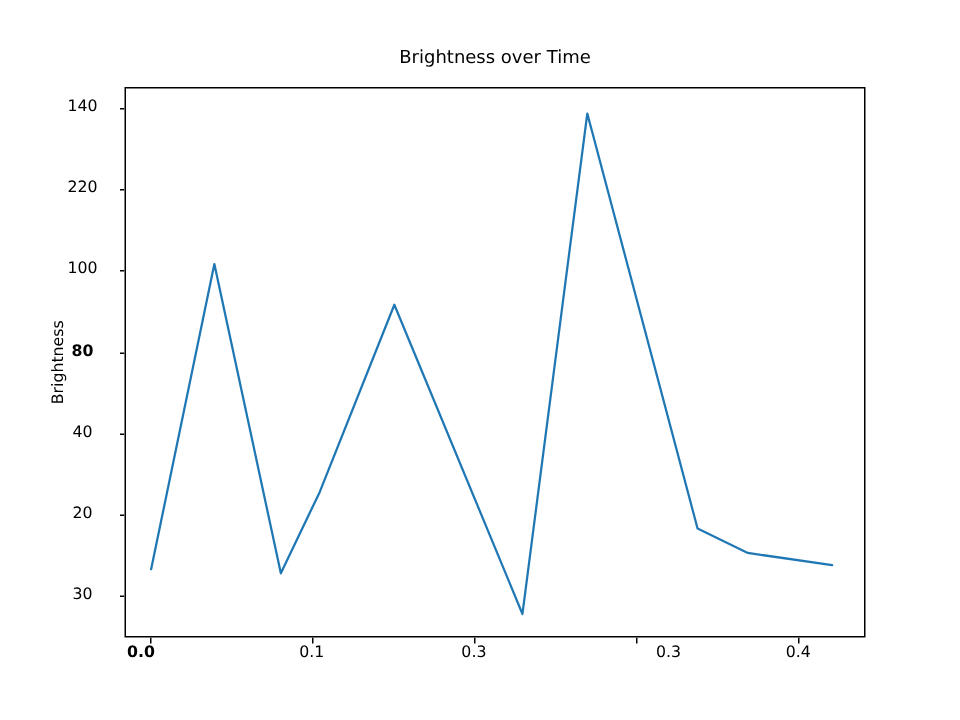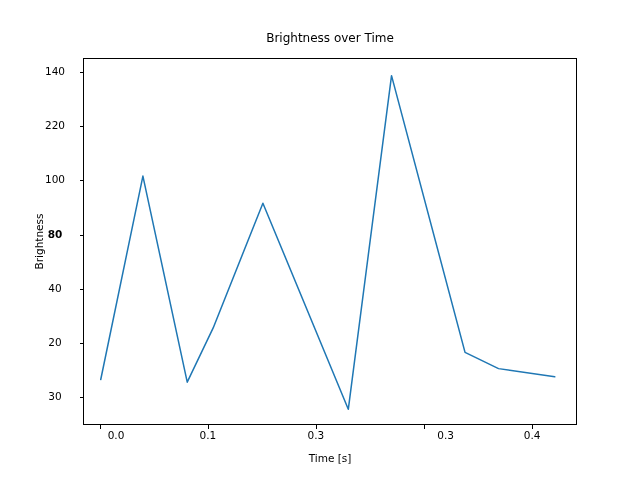--- a/index.html
+++ b/index.html
@@ -105,33 +105,32 @@
 </style>
 </head>
 <body>
 
 <div id="figure">
 
   <div id="chart-title">Brightness over Time</div>
 
   <div id="ylabel">Brightness</div>
 
-  <div id="xlabel">Time [s]</div>
 
   <div id="ytick-labels">
       <div class="ytick-label" style="top: 390.468px;">30</div>
       <div class="ytick-label" style="top: 336.218px;">20</div>
       <div class="ytick-label" style="top: 281.969px;">40</div>
       <div class="ytick-label" style="top: 227.719px; font-weight: bold;">80</div>
       <div class="ytick-label" style="top: 173.469px;">100</div>
       <div class="ytick-label" style="top: 119.219px;">220</div>
       <div class="ytick-label" style="top: 64.9693px;">140</div>
     </div>
   <div id="xtick-labels">
-      <div class="xtick-label" style="left: 86px;">0.0</div>
+      <div class="xtick-label" style="left: 64px; font-weight: bold;">0.0</div>
       <div class="xtick-label" style="left: 177.851px;">0.1</div>
       <div class="xtick-label" style="left: 285.947px;">0.3</div>
       <div class="xtick-label" style="left: 394.044px; text-align: right;">0.3</div>
       <div class="xtick-label" style="left: 502.14px;">0.4</div>
     </div>
   <div id="tick-marks">
       <div class="ytick-mark" style="top: 397.468px;"></div>
       <div class="ytick-mark" style="top: 343.218px;"></div>
       <div class="ytick-mark" style="top: 288.969px;"></div>
       <div class="ytick-mark" style="top: 234.719px;"></div>

